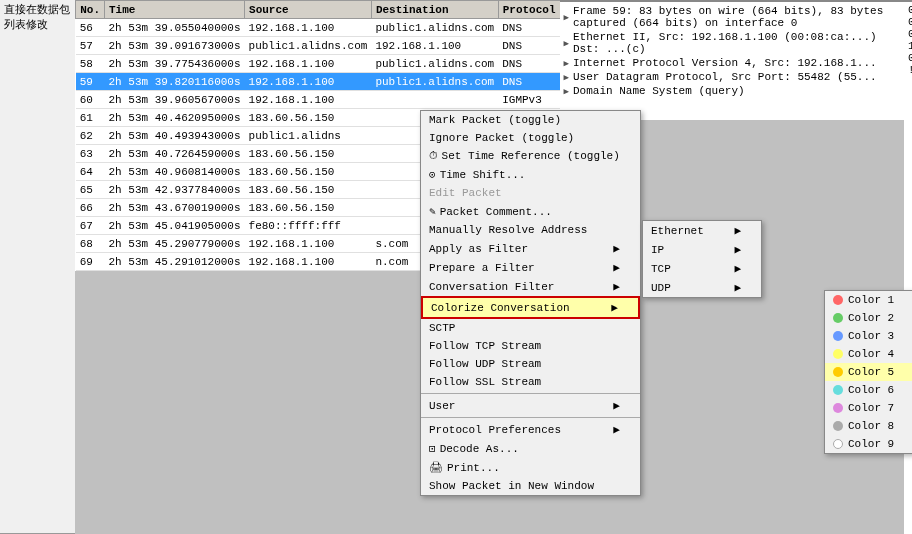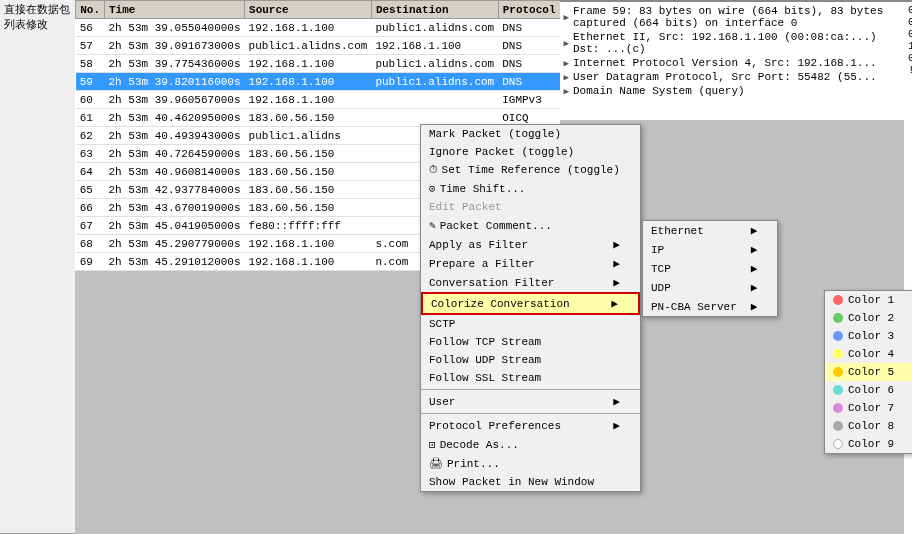--- a/index.html
+++ b/index.html
@@ -69,21 +69,21 @@
       border-top: 2px solid #888;
       padding: 2px 4px;
       font-size: 11px;
       flex: 1;
       overflow: hidden;
     }
 
     
     .context-menu {
       position: absolute;
-      top: 124px;
+      top: 110px;
       left: 420px;
       background: #f0f0f0;
       border: 1px solid #888;
       box-shadow: 2px 2px 5px rgba(0,0,0,0.3);
       z-index: 100;
       min-width: 220px;
       font-size: 11px;
     }
 
     .menu-item {
@@ -388,20 +388,21 @@
   <div class="menu-item">
     <span>⏱</span> Set Time Reference (toggle)
   </div>
   <div class="menu-item">
     <span>⊙</span> Time Shift...
   </div>
   <div class="menu-item disabled">Edit Packet</div>
   <div class="menu-item">
     <span>✎</span> Packet Comment...
   </div>
+  <div class="menu-item">Manually Resolve Address</div>
   <div class="menu-item has-sub">Apply as Filter</div>
   <div class="menu-item has-sub">Prepare a Filter</div>
   <div class="menu-item has-sub">Conversation Filter</div>
   <div class="menu-item has-sub colorize-item">Colorize Conversation</div>
   <div class="menu-item">SCTP</div>
   <div class="menu-item">Follow TCP Stream</div>
   <div class="menu-item">Follow UDP Stream</div>
   <div class="menu-item">Follow SSL Stream</div>
   <div class="menu-separator"></div>
   <div class="menu-item has-sub">User</div>
@@ -414,21 +415,20 @@
     <span>🖨</span> Print...
   </div>
   <div class="menu-item">Show Packet in New Window</div>
 </div>
 
 <div class="sub-menu">
   <div class="sub-menu-item has-sub">Ethernet</div>
   <div class="sub-menu-item has-sub">IP</div>
   <div class="sub-menu-item has-sub">TCP</div>
   <div class="sub-menu-item has-sub">UDP</div>
-  <div class="sub-menu-item has-sub">PN-CBA Server</div>
 </div>
 
 <div class="color-submenu">
   <div class="color-item">
     <span class="color-dot" style="background:#ff6666;"></span>
     <span>Color 1</span>
   </div>
   <div class="color-item">
     <span class="color-dot" style="background:#66cc66;"></span>
     <span>Color 2</span>

